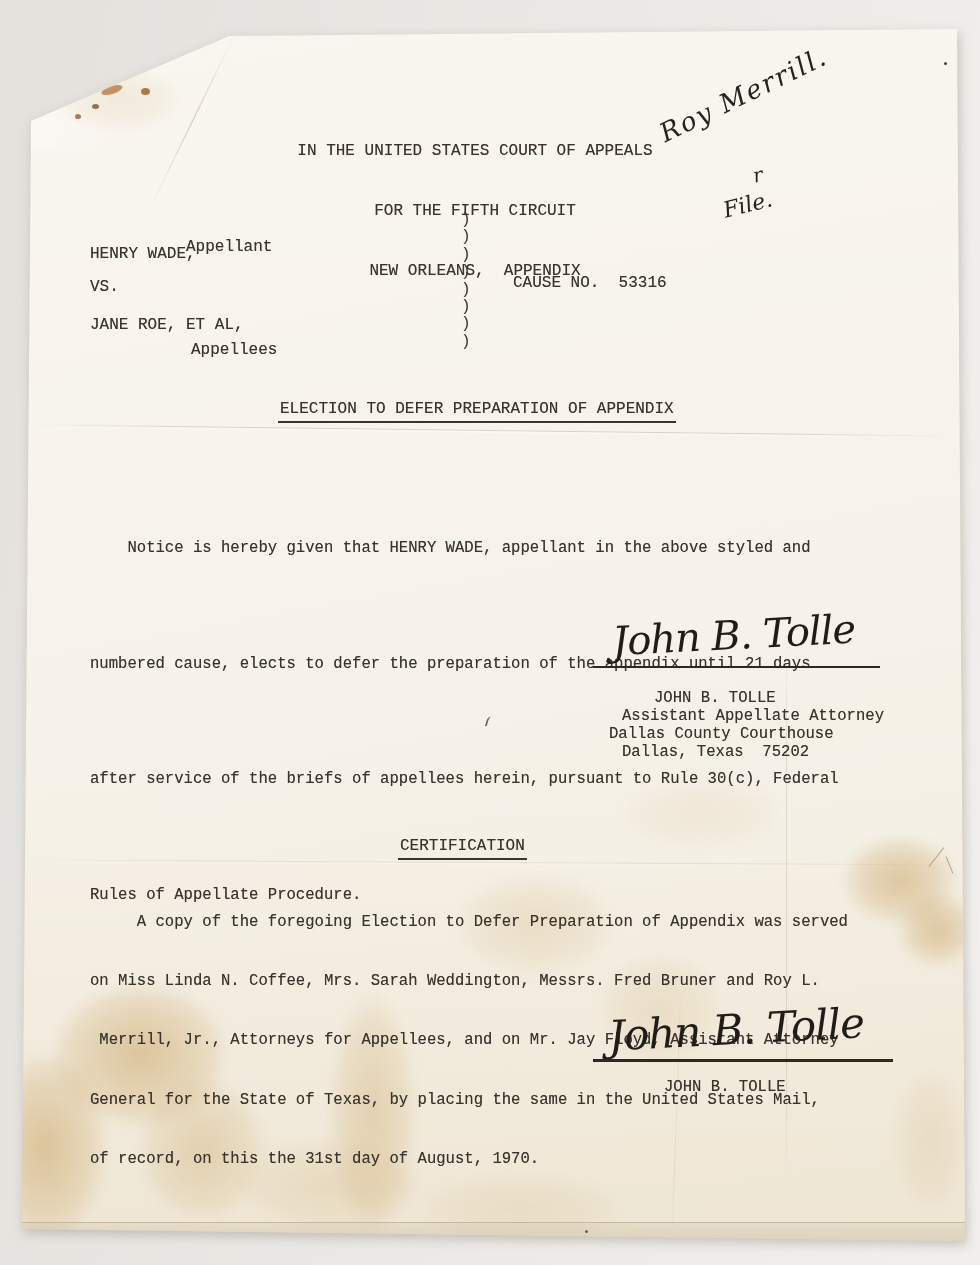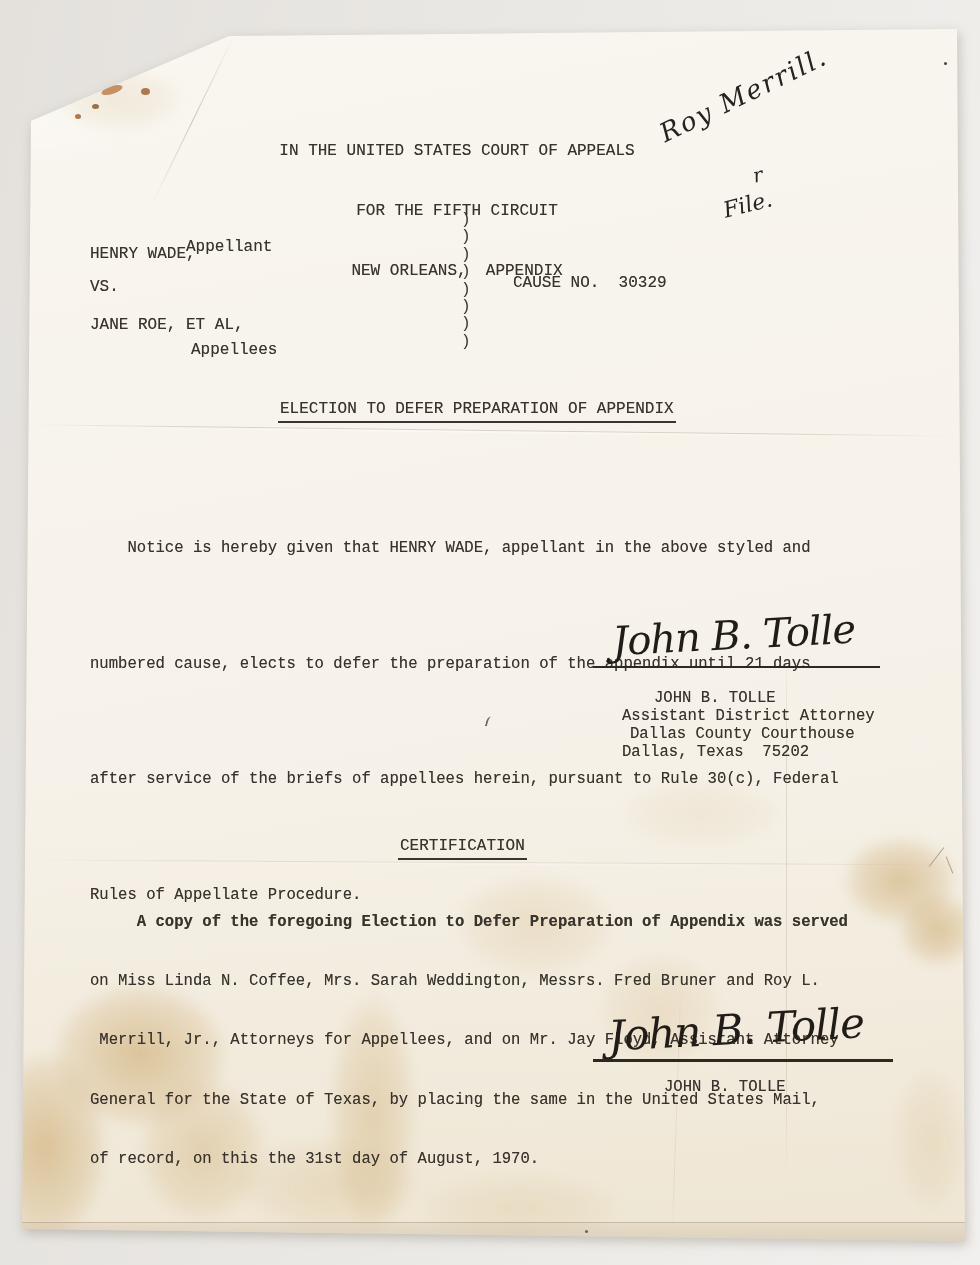--- a/index.html
+++ b/index.html
@@ -83,21 +83,21 @@
       <div class="rust" style="left:75px;top:114px;width:6px;height:5px;"></div>
       <div class="rust" style="left:92px;top:104px;width:7px;height:5px;background:#8a4f22;"></div>
       <div class="rust" style="left:101px;top:86px;width:22px;height:8px;transform:rotate(-18deg);background:#b06a30;opacity:.7;"></div>
       <div class="rust" style="left:141px;top:88px;width:9px;height:7px;"></div>
       <div class="speck" style="left:944px;top:62px;width:3px;height:3px;"></div>
       <div class="speck" style="left:22px;top:1231px;width:4px;height:4px;"></div>
       <div class="speck" style="left:585px;top:1230px;width:3px;height:3px;"></div>
 
       <div style="position:absolute;left:20px;top:1222px;width:947px;height:21px;background:linear-gradient(to bottom,rgba(200,185,155,.22),rgba(185,170,145,.38));border-top:1px solid rgba(150,135,110,.30);"></div>
 
-      <div class="txt sz16 center" style="left:227px;top:101px;width:460px;">
+      <div class="txt sz16 center" style="left:245px;top:101px;width:460px;">
         <span style="display:block;">IN THE UNITED STATES COURT OF APPEALS</span>
         <span style="display:block;">FOR THE FIFTH CIRCUIT</span>
         <span style="display:block;">NEW ORLEANS,  APPENDIX</span>
       </div>
 
       <span class="hand" style="left:668px;top:118px;font-size:26px;letter-spacing:2px;transform:rotate(-26deg);transform-origin:0 100%;">Roy Merrill.</span>
       <span class="hand" style="left:753px;top:163px;font-size:20px;transform:rotate(-12deg);">r</span>
       <span class="hand" style="left:723px;top:192px;font-size:22px;transform:rotate(-14deg);">File.</span>
 
       <span class="txt sz16" style="left:90px;top:216px;margin-top:28px;">HENRY WADE,</span>
@@ -110,44 +110,44 @@
         <span>)</span>
         <span>)</span>
         <span>)</span>
         <span>)</span>
         <span>)</span>
         <span>)</span>
         <span>)</span>
         <span>)</span>
       </div>
 
-      <span class="txt sz16" style="left:513px;top:273px;">CAUSE NO.  30329</span>
+      <span class="txt sz16" style="left:513px;top:273px;">CAUSE NO.  53316</span>
 
       <span class="txt sz16 underlined" style="left:278px;top:399px;">ELECTION TO DEFER PREPARATION OF APPENDIX</span>
 
       <div class="txt body-par" style="left:90px;top:452px;">
         <span style="display:block;">    Notice is hereby given that HENRY WADE, appellant in the above styled and</span>
         <span style="display:block;">numbered cause, elects to defer the preparation of the appendix until 21 days</span>
         <span style="display:block;">after service of the briefs of appellees herein, pursuant to Rule 30(c), Federal</span>
         <span style="display:block;">Rules of Appellate Procedure.</span>
       </div>
 
       <div class="stray-mark" style="left:486px;top:716px;"></div>
 
       <span class="script" style="left:612px;top:612px;font-size:40px;transform:rotate(-3deg);">John B. Tolle</span>
       <div class="rule" style="left:593px;top:666px;width:287px;"></div>
       <span class="txt sig-typed" style="left:654px;top:689px;">JOHN B. TOLLE</span>
-      <span class="txt sig-typed" style="left:622px;top:707px;">Assistant District Attorney</span>
-      <span class="txt sig-typed" style="left:630px;top:725px;">Dallas County Courthouse</span>
+      <span class="txt sig-typed" style="left:622px;top:707px;">Assistant Appellate Attorney</span>
+      <span class="txt sig-typed" style="left:609px;top:725px;">Dallas County Courthouse</span>
       <span class="txt sig-typed" style="left:622px;top:743px;">Dallas, Texas  75202</span>
 
       <span class="txt sz16 underlined" style="left:398px;top:836px;">CERTIFICATION</span>
 
       <div class="txt cert-par" style="left:90px;top:873px;">
-        <span style="display:block;font-weight:bold;">     A copy of the foregoing Election to Defer Preparation of Appendix was served</span>
+        <span style="display:block;">     A copy of the foregoing Election to Defer Preparation of Appendix was served</span>
         <span style="display:block;">on Miss Linda N. Coffee, Mrs. Sarah Weddington, Messrs. Fred Bruner and Roy L.</span>
         <span style="display:block;text-align:center;">Merrill, Jr., Attorneys for Appellees, and on Mr. Jay Floyd, Assistant Attorney</span>
         <span style="display:block;">General for the State of Texas, by placing the same in the United States Mail,</span>
         <span style="display:block;">of record, on this the 31st day of August, 1970.</span>
       </div>
 
       <span class="script" style="left:608px;top:1005px;font-size:42px;transform:rotate(-3deg);">John B. Tolle</span>
       <div class="rule" style="left:593px;top:1059px;width:300px;height:3px;"></div>
       <span class="txt sig-typed" style="left:664px;top:1078px;">JOHN B. TOLLE</span>
 

